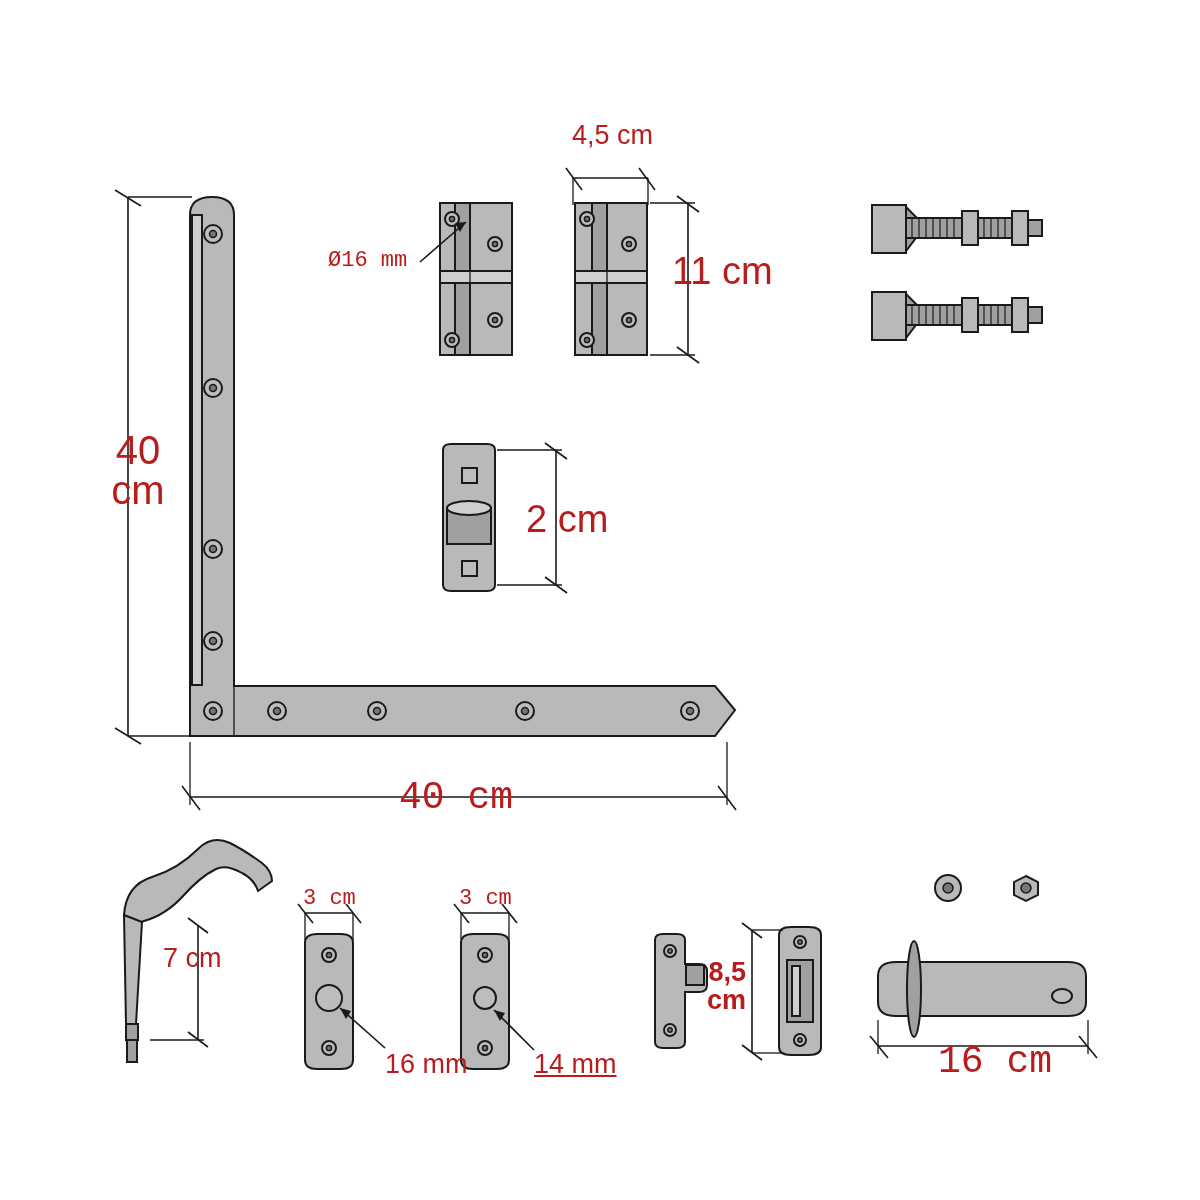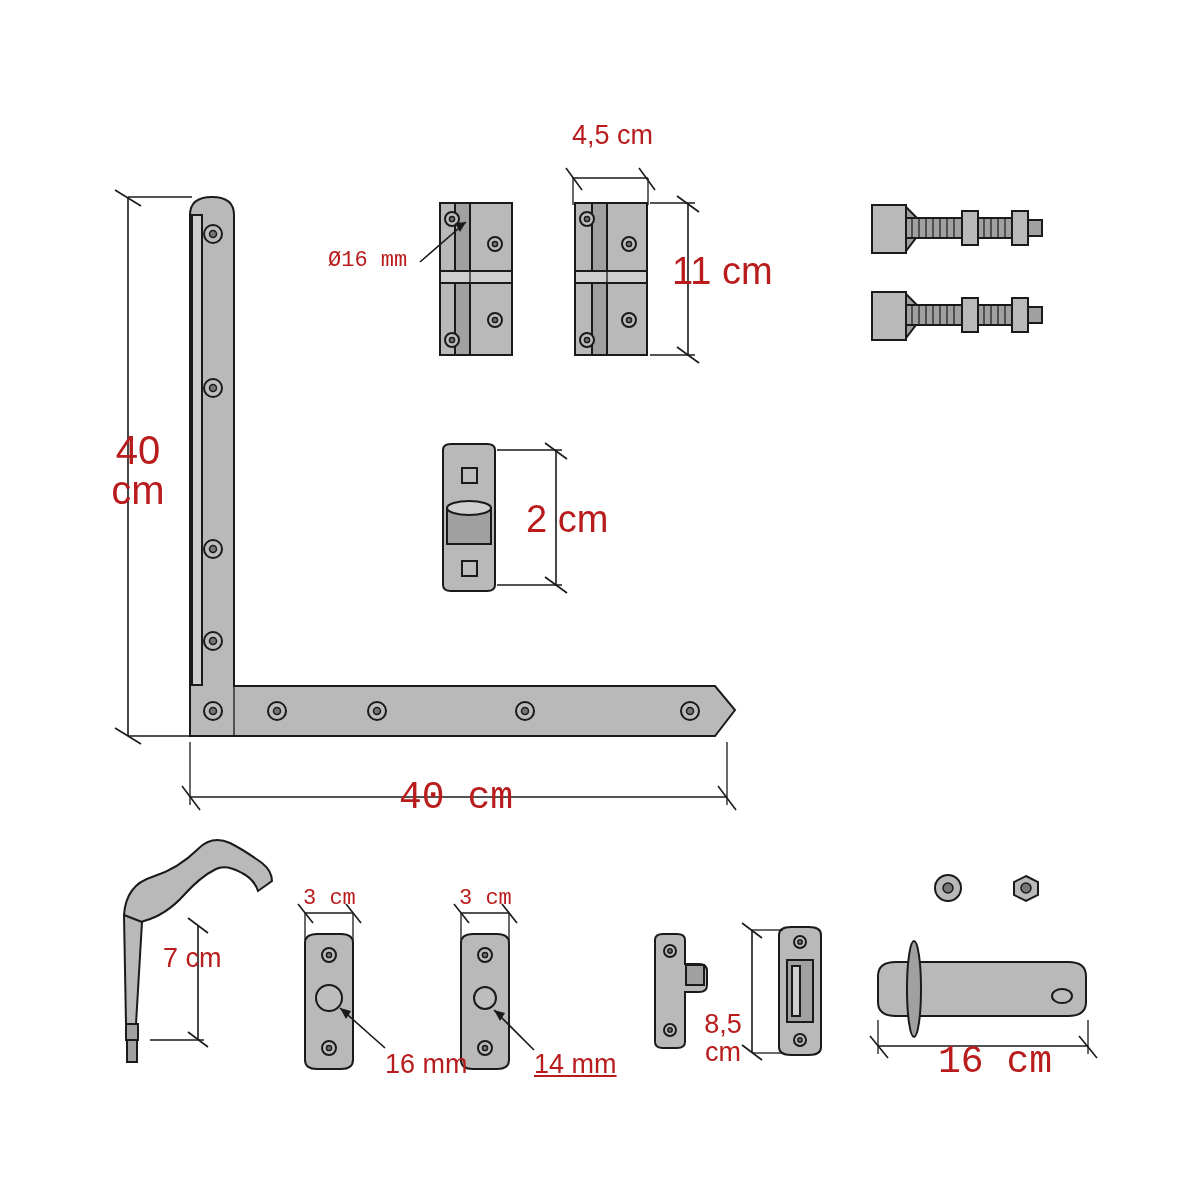--- a/index.html
+++ b/index.html
@@ -326,20 +326,20 @@
   <div class="lbl dim-md" style="left:163px;top:943px;">7 cm</div>
 
   <div class="lbl dim-sm" style="left:303px;top:886px;">3 cm</div>
 
   <div class="lbl dim-sm" style="left:459px;top:886px;">3 cm</div>
 
   <div class="lbl dim-md" style="left:385px;top:1049px;">16 mm</div>
 
   <div class="lbl dim-md" style="left:534px;top:1049px;text-decoration:underline;">14 mm</div>
 
-  <div class="lbl dim-md" style="left:700px;top:1010px;text-align:center;width:46px;line-height:1.05;">
+  <div class="lbl dim-md" style="left:700px;top:958px;text-align:right;width:46px;line-height:1.05;font-weight:bold;">
     <span>8,5</span><br>
     <span>cm</span>
   </div>
 
   <div class="lbl dim-lg" style="left:938px;top:1040px;font-family:Liberation Mono, monospace;">16 cm</div>
 
 </div>
 
 </body></html>

